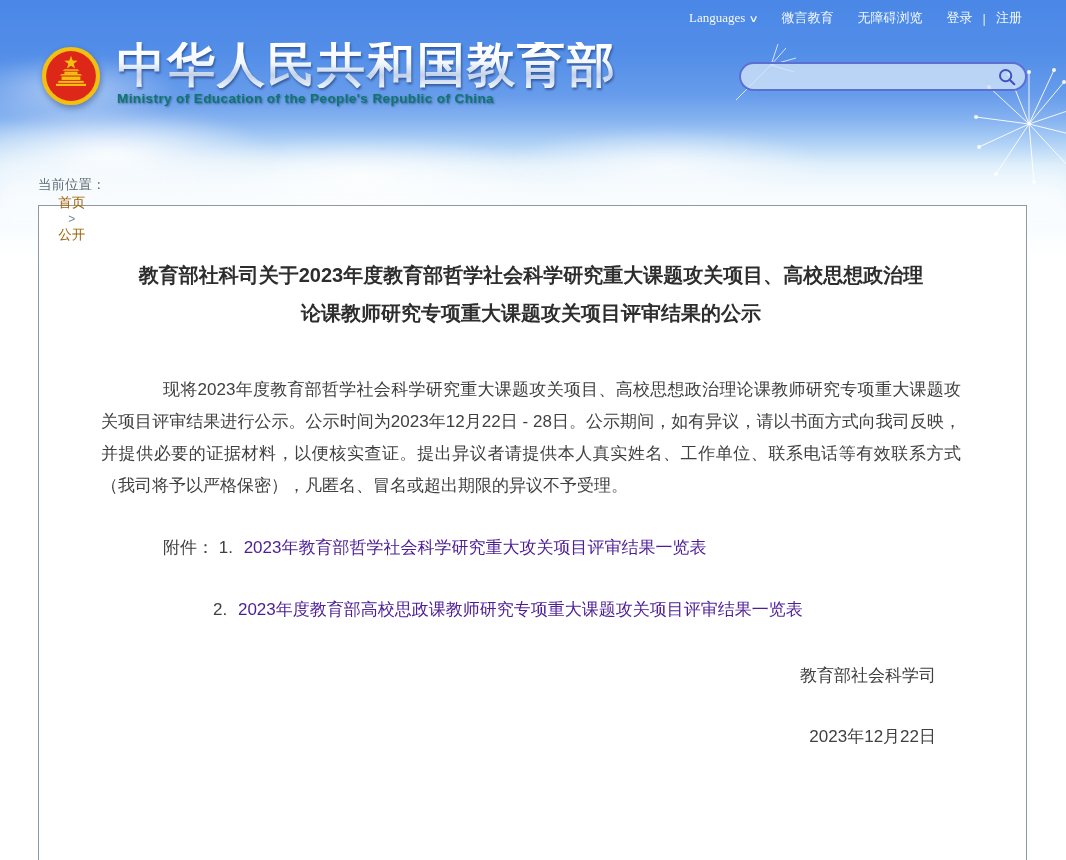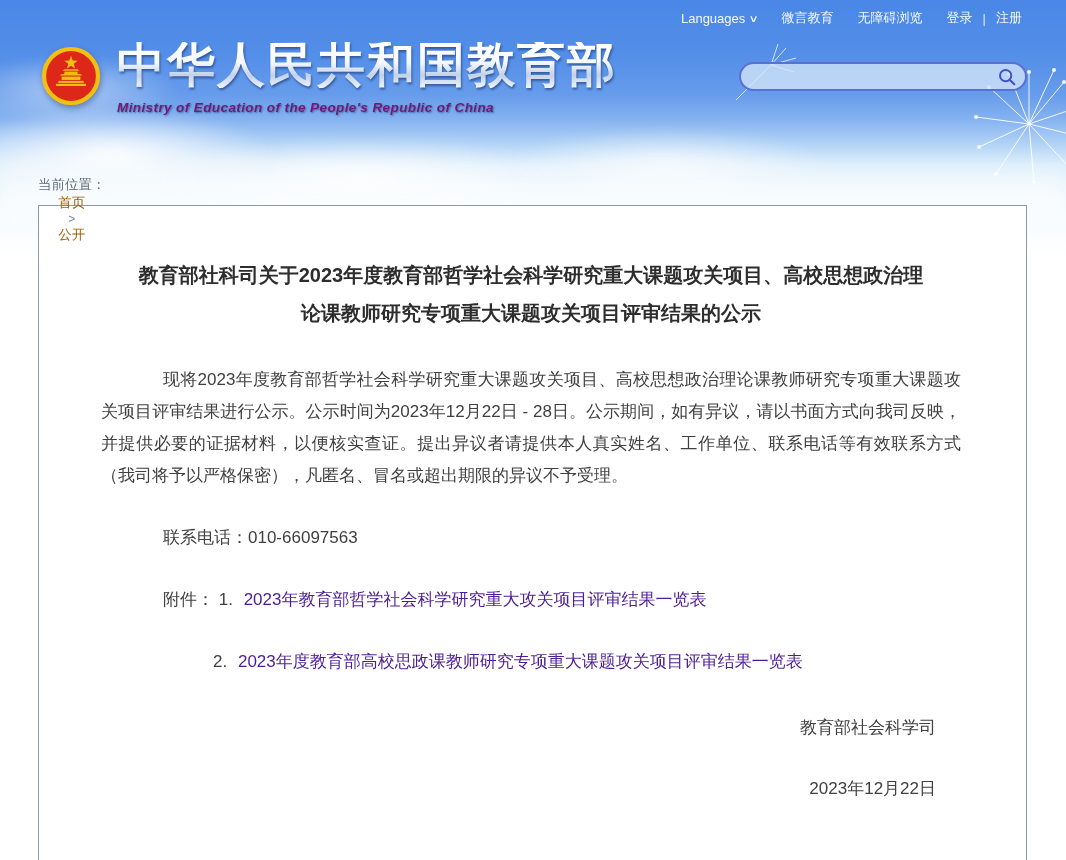--- a/index.html
+++ b/index.html
@@ -19,54 +19,54 @@
   .cloud.c2 { left:150px; top:135px; width:420px; height:85px; opacity:.9; }
   .cloud.c3 { left:500px; top:128px; width:330px; height:75px; opacity:.75; }
   .cloud.c4 { left:-40px; top:55px; width:220px; height:70px; opacity:.5; }
   .cloud.band { left:0; top:152px; width:1066px; height:60px; filter:blur(8px); opacity:.85;
     background:linear-gradient(180deg, rgba(255,255,255,0), rgba(255,255,255,.9)); }
   .dandelion { position:absolute; pointer-events:none; }
   
   .topbar { position:absolute; top:0; left:0; right:0; height:36px; z-index:30;
     display:flex; align-items:center; justify-content:flex-end;
     padding-right:44px; color:#f4f9ff; font-size:13px; }
-  .topbar .tb-item { margin-left:24px; cursor:pointer; display:flex; align-items:center; white-space:nowrap; }
+  .topbar .tb-item { margin-left:24px; cursor:pointer; display:flex; align-items:center; white-space:nowrap;font-family:Liberation Serif, serif; }
   .topbar .caret { font-size:10px; margin-left:5px; transform:scaleX(1.4); display:inline-block; }
   .topbar .divider { margin-left:10px; color:#dbe8fa; }
   .topbar .tb-item.tight { margin-left:10px; }
   
   .brand { position:absolute; top:42px; left:40px; display:flex; align-items:flex-start; z-index:20; cursor:pointer; }
   .emblem { width:62px; height:68px; filter:drop-shadow(1px 3px 3px rgba(20,50,110,.45)); }
   .brand-text { margin-left:15px; }
   .site-title {
     font-size:48px; font-weight:bold; letter-spacing:2px; line-height:46px;
     background:linear-gradient(180deg,#ffffff 10%,#f4f8fd 45%,#c3d2e8 72%,#eef4fb 100%);
     -webkit-background-clip:text; background-clip:text; color:transparent;
     filter:drop-shadow(1px 2px 1px rgba(30,60,120,.65));
   }
-  .site-subtitle { font-size:13.5px; font-weight:bold; color:#701a75; letter-spacing:.4px;
-    margin-top:12px; text-shadow:1px 1px 2px rgba(30,60,120,.6);font-style:italic; }
+  .site-subtitle { font-size:13.5px; font-weight:bold; color:#0f766e; letter-spacing:.4px;
+    margin-top:3px; text-shadow:1px 1px 2px rgba(30,60,120,.6); }
   
   .search { position:absolute; top:62px; left:739px; width:288px; height:29px; z-index:25;
     border:2px solid #5b70d2; border-radius:15px; background:rgba(209,227,248,.8);
     display:flex; align-items:center; padding:0 8px 0 14px; }
   .search input { flex:1; border:none; outline:none; background:transparent; font-size:13px; color:#2a3a66; }
   .search .mag { width:20px; height:20px; cursor:pointer; flex:0 0 auto; }
   
   .breadcrumb { position:absolute; top:176px; left:38px; z-index:20;
     font-size:13.5px; color:#5e6a76; display:flex; align-items:center;flex-direction:column; }
   .breadcrumb a { color:#a16207; text-decoration:none; cursor:pointer; }
   .breadcrumb .sep { margin:0 14px; color:#7a8692; font-size:12px; }
   
   .content-box { position:absolute; top:205px; left:38px; width:989px; height:700px;
     background:#ffffff; border:1px solid #8f99a3; z-index:10;
     padding:50px 65px 0 62px; }
   .article { font-size:17px; line-height:32px; color:#404040; }
   .article h1 { font-size:20px; line-height:38px; font-weight:bold; color:#2d2d2d;
-    text-align:center; margin:0 28px 32px; }
+    text-align:center; margin:0 28px 42px; }
   .article .para { margin:0; text-indent:62px; text-align:justify; }
   .article .line { margin:30px 0 0; padding-left:62px; }
   .article .attach-row2 { margin:30px 0 0; padding-left:112px; }
   .article a.attach-link { color:#4c1d95; text-decoration:none; cursor:pointer;margin-top:44px; }
   .article .attach-num { margin-right:6px; }
   .article .sign { margin:34px 0 0; padding-right:25px; text-align:right; }
   .article .date { margin:29px 0 0; padding-right:25px; text-align:right; }
 </style>
 </head>
 <body>
@@ -165,21 +165,20 @@
   <span class="sep">&gt;</span>
   <a>公开</a>
 </div>
 
 <div class="content-box">
   <div class="article">
     <h1>教育部社科司关于2023年度教育部哲学社会科学研究重大课题攻关项目、高校思想政治理论课教师研究专项重大课题攻关项目评审结果的公示</h1>
 
     <p class="para">现将2023年度教育部哲学社会科学研究重大课题攻关项目、高校思想政治理论课教师研究专项重大课题攻关项目评审结果进行公示。公示时间为2023年12月22日 - 28日。公示期间，如有异议，请以书面方式向我司反映，并提供必要的证据材料，以便核实查证。提出异议者请提供本人真实姓名、工作单位、联系电话等有效联系方式（我司将予以严格保密），凡匿名、冒名或超出期限的异议不予受理。</p>
 
-    <p class="line">联系电话：010-66097563</p>
 
 
     <p class="line">
       <span>附件：</span>
       <span class="attach-num">1.</span>
       <a class="attach-link">2023年教育部哲学社会科学研究重大攻关项目评审结果一览表</a>
     </p>
 
     <p class="attach-row2">
       <span class="attach-num">2.</span>

